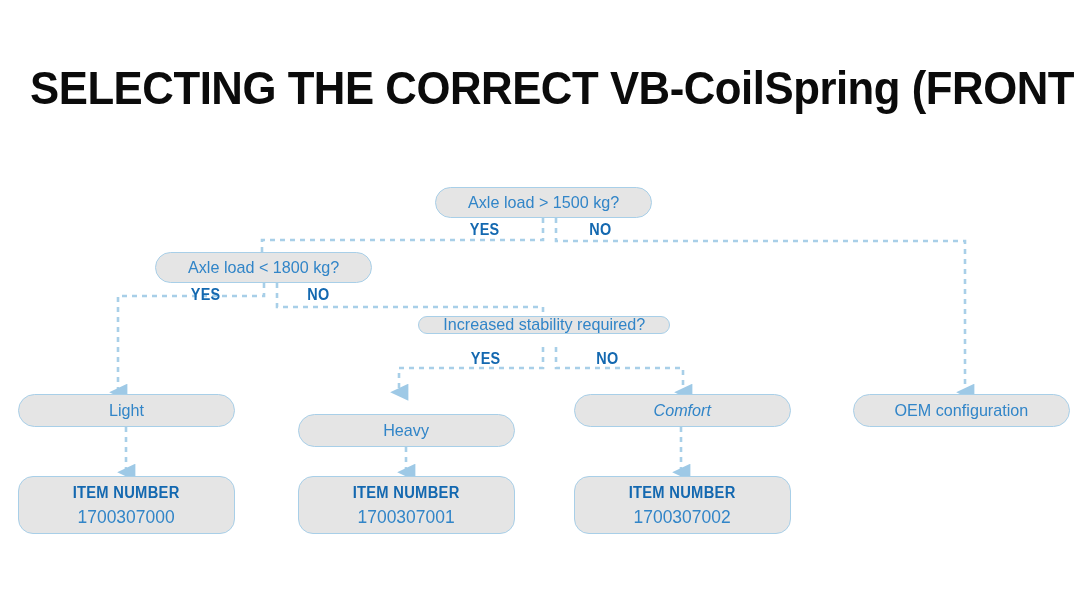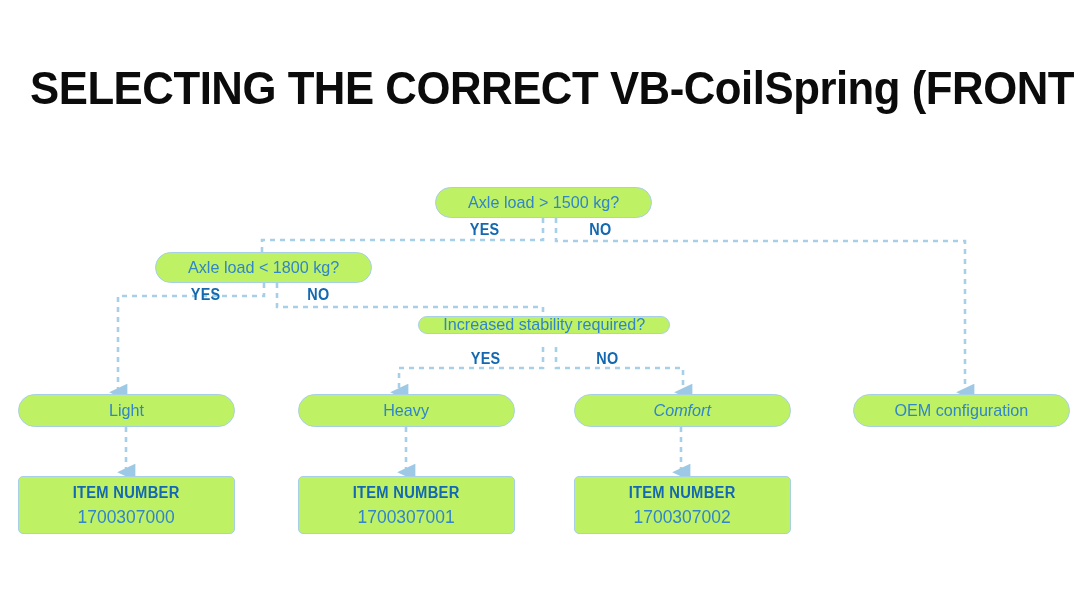--- a/index.html
+++ b/index.html
@@ -36,21 +36,21 @@
     position: absolute;
     left: 0;
     top: 0;
     width: 1080px;
     height: 608px;
   }
 
   .node {
     position: absolute;
     box-sizing: border-box;
-    background: #bef264;
+    background: #e5e5e5;
     border: 1.6px solid #a8cfe8;
     display: flex;
     flex-direction: column;
     align-items: center;
     justify-content: center;
     color: #3185c8;
   }
 
   .node.decision,
   .node.result {
@@ -60,21 +60,21 @@
   .node.decision .node-label,
   .node.result .node-label {
     font-size: 17px;
     line-height: 20px;
     color: #3185c8;
     white-space: nowrap;
     transform: scaleX(0.95);
   }
 
   .node.item {
-    border-radius: 5px;
+    border-radius: 15px;
     border-color: #a8cfe8;
   }
 
   .item-title {
     font-size: 16px;
     font-weight: bold;
     letter-spacing: 0.3px;
     color: #1368b0;
     line-height: 19px;
     transform: scaleX(0.92);
@@ -145,21 +145,21 @@
 
 <div class="node decision" style="left:418px; top:316px; width:252px; height:18px;">
   <span class="node-label">Increased stability required?</span>
 </div>
 <div class="branch-label" style="left:469px; top:350px;">YES</div>
 <div class="branch-label" style="left:595px; top:350px;">NO</div>
 
 <div class="node result" style="left:18px; top:394px; width:217px; height:33px;">
   <span class="node-label">Light</span>
 </div>
-<div class="node result" style="left:298px; top:394px; width:217px; height:33px;">
+<div class="node result" style="left:298px; top:414px; width:217px; height:33px;">
   <span class="node-label">Heavy</span>
 </div>
 <div class="node result" style="left:574px; top:394px; width:217px; height:33px;font-style:italic;">
   <span class="node-label">Comfort</span>
 </div>
 <div class="node result" style="left:853px; top:394px; width:217px; height:33px;text-align:right;">
   <span class="node-label">OEM configuration</span>
 </div>
 
 <div class="node item" style="left:18px; top:476px; width:217px; height:58px;">

